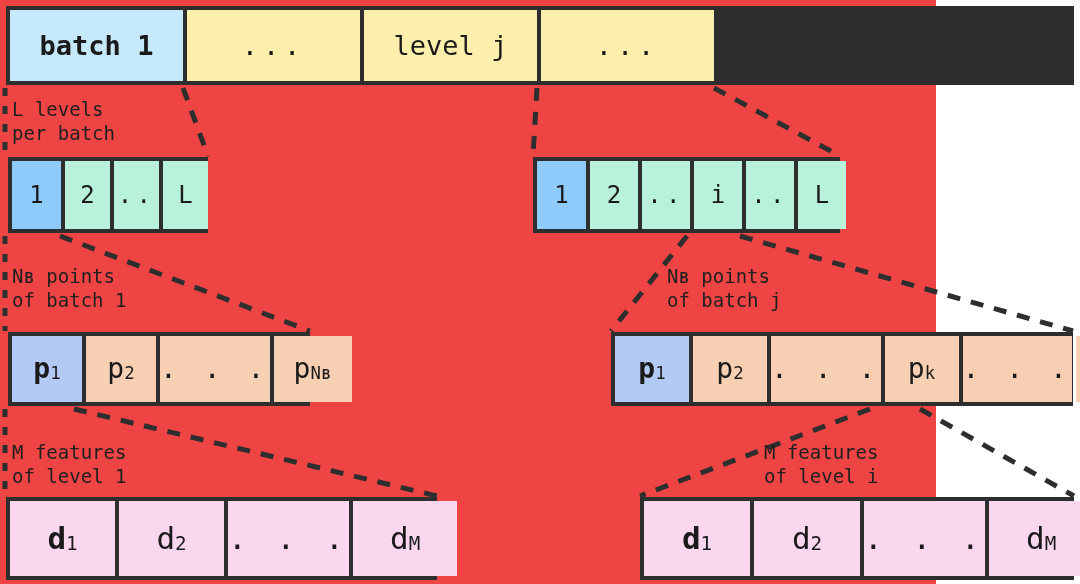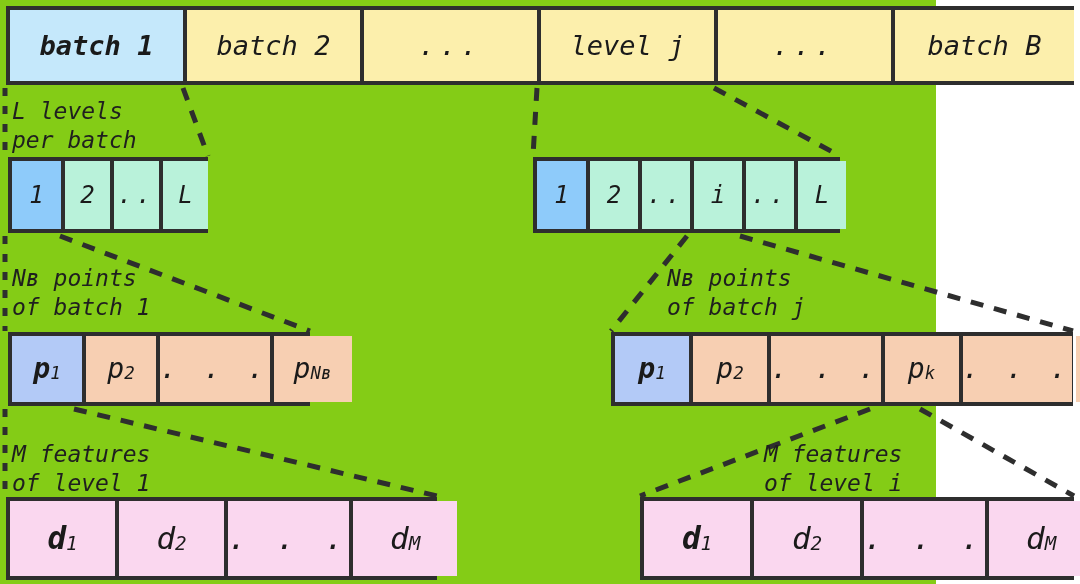--- a/index.html
+++ b/index.html
@@ -2,21 +2,21 @@
 <html><head>
 <meta charset="utf-8">
 <style>
   html,body{margin:0;padding:0;}
   body{
     width:1080px;height:584px;
     background:#ffffff;
     font-family:"DejaVu Sans Mono","Liberation Mono",monospace;
     overflow:hidden;
   }
-  #stage{position:relative;width:936px;height:584px;background:#84cc16;font-style:italic;}
+  #stage{position:relative;width:936px;height:584px;background:#ef4444;}
 
   
   .row{
     position:absolute;
     display:flex;
     box-sizing:border-box;
     border:4px solid #2e2e2e;
     background:#2e2e2e;
     gap:4px;
   }
@@ -59,21 +59,21 @@
   #feat-row-right{left:640px;top:497px;width:434px;height:83px;}
   #feat-row-right .cell{font-size:31px;}
 
   .bold{font-weight:bold;}
   sub{font-size:.62em;vertical-align:baseline;position:relative;top:.28em;font-weight:normal;}
   .dots{letter-spacing:.18em;}
 
   
   .caption{
     position:absolute;
-    font-size:23px;
+    font-size:19px;
     line-height:1.28;
     color:#1f1f1f;
     white-space:pre;
     font-family:"DejaVu Sans Mono","Liberation Mono",monospace;
   }
   #cap-levels{left:12px;top:97px;}
   #cap-points-left{left:12px;top:264px;}
   #cap-points-right{left:667px;top:264px;}
   #cap-feat-left{left:12px;top:440px;}
   #cap-feat-right{left:764px;top:440px;}
@@ -107,25 +107,23 @@
 
     <path class="dash" d="M74,409 L437,496"></path>
 
     <path class="dash" d="M870,409 L640,496"></path>
 
     <path class="dash" d="M920,409 L1074,496"></path>
   </svg>
 
   <div class="row" id="batch-row">
       <div class="cell c-blue-light b1" style="flex: 0 0 173px;">batch 1</div>
-      <div class="cell c-yellow" style="flex: 0 0 173px;">batch 2</div>
       <div class="cell c-yellow dots" style="flex: 0 0 173px;">...</div>
       <div class="cell c-yellow" style="flex: 0 0 173px;">level j</div>
       <div class="cell c-yellow dots" style="flex: 0 0 173px;">...</div>
-      <div class="cell c-yellow" style="flex: 0 0 179px;">batch B</div>
     </div>
 
   <div class="caption" id="cap-levels">L levels
 per batch</div>
   <div class="row" id="levels-row-left">
       <div class="cell c-blue-mid" style="flex: 0 0 49px;">1</div>
       <div class="cell c-green" style="flex: 0 0 45px;">2</div>
       <div class="cell c-green dots" style="flex: 0 0 45px;">..</div>
       <div class="cell c-green" style="flex: 0 0 45px;">L</div>
     </div>

